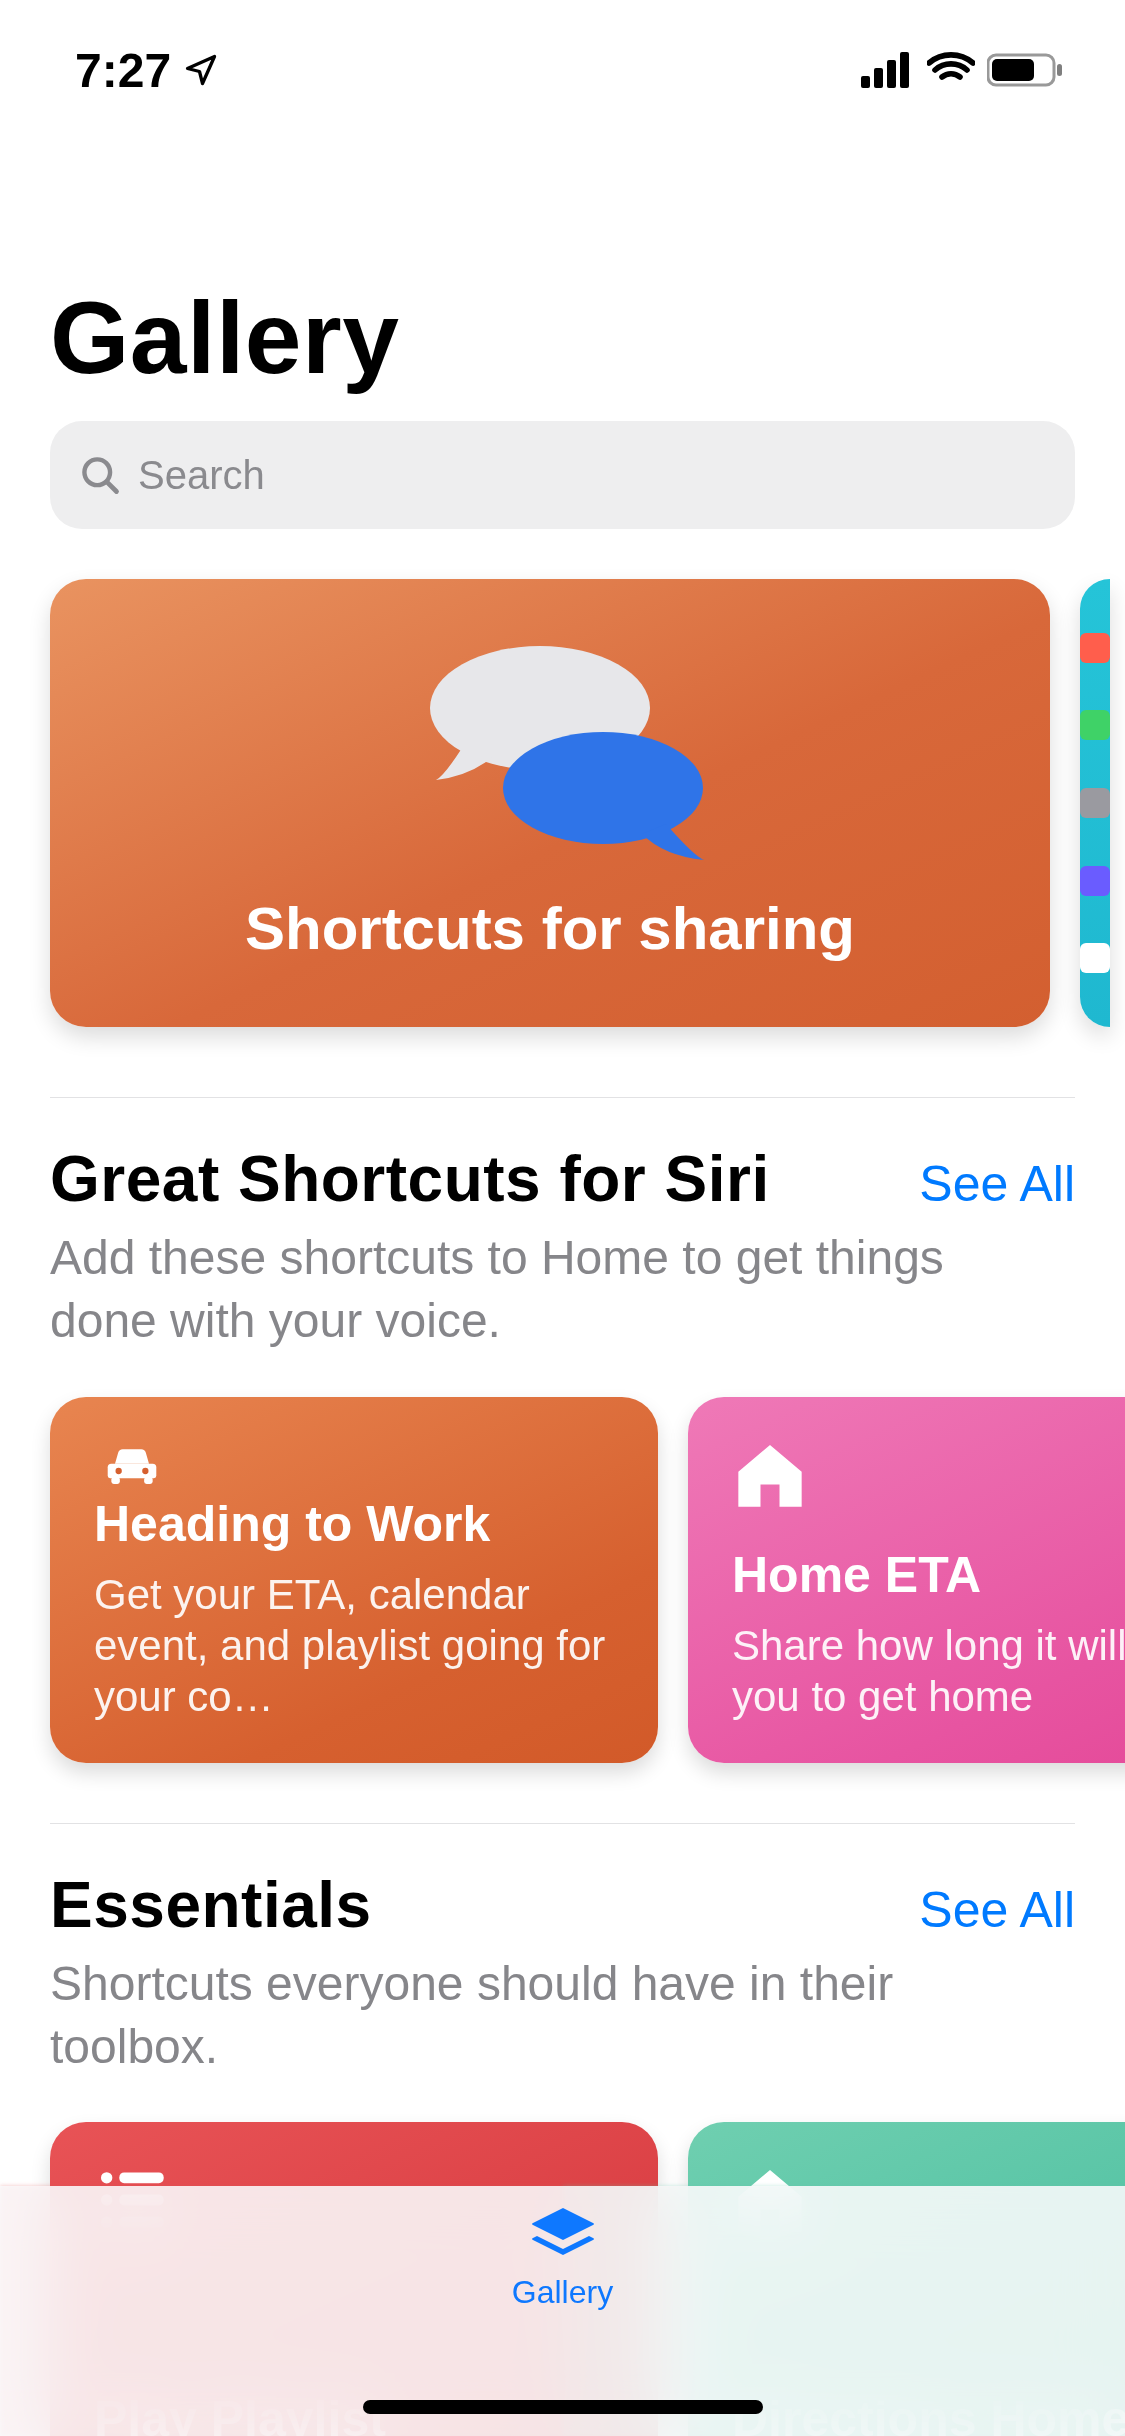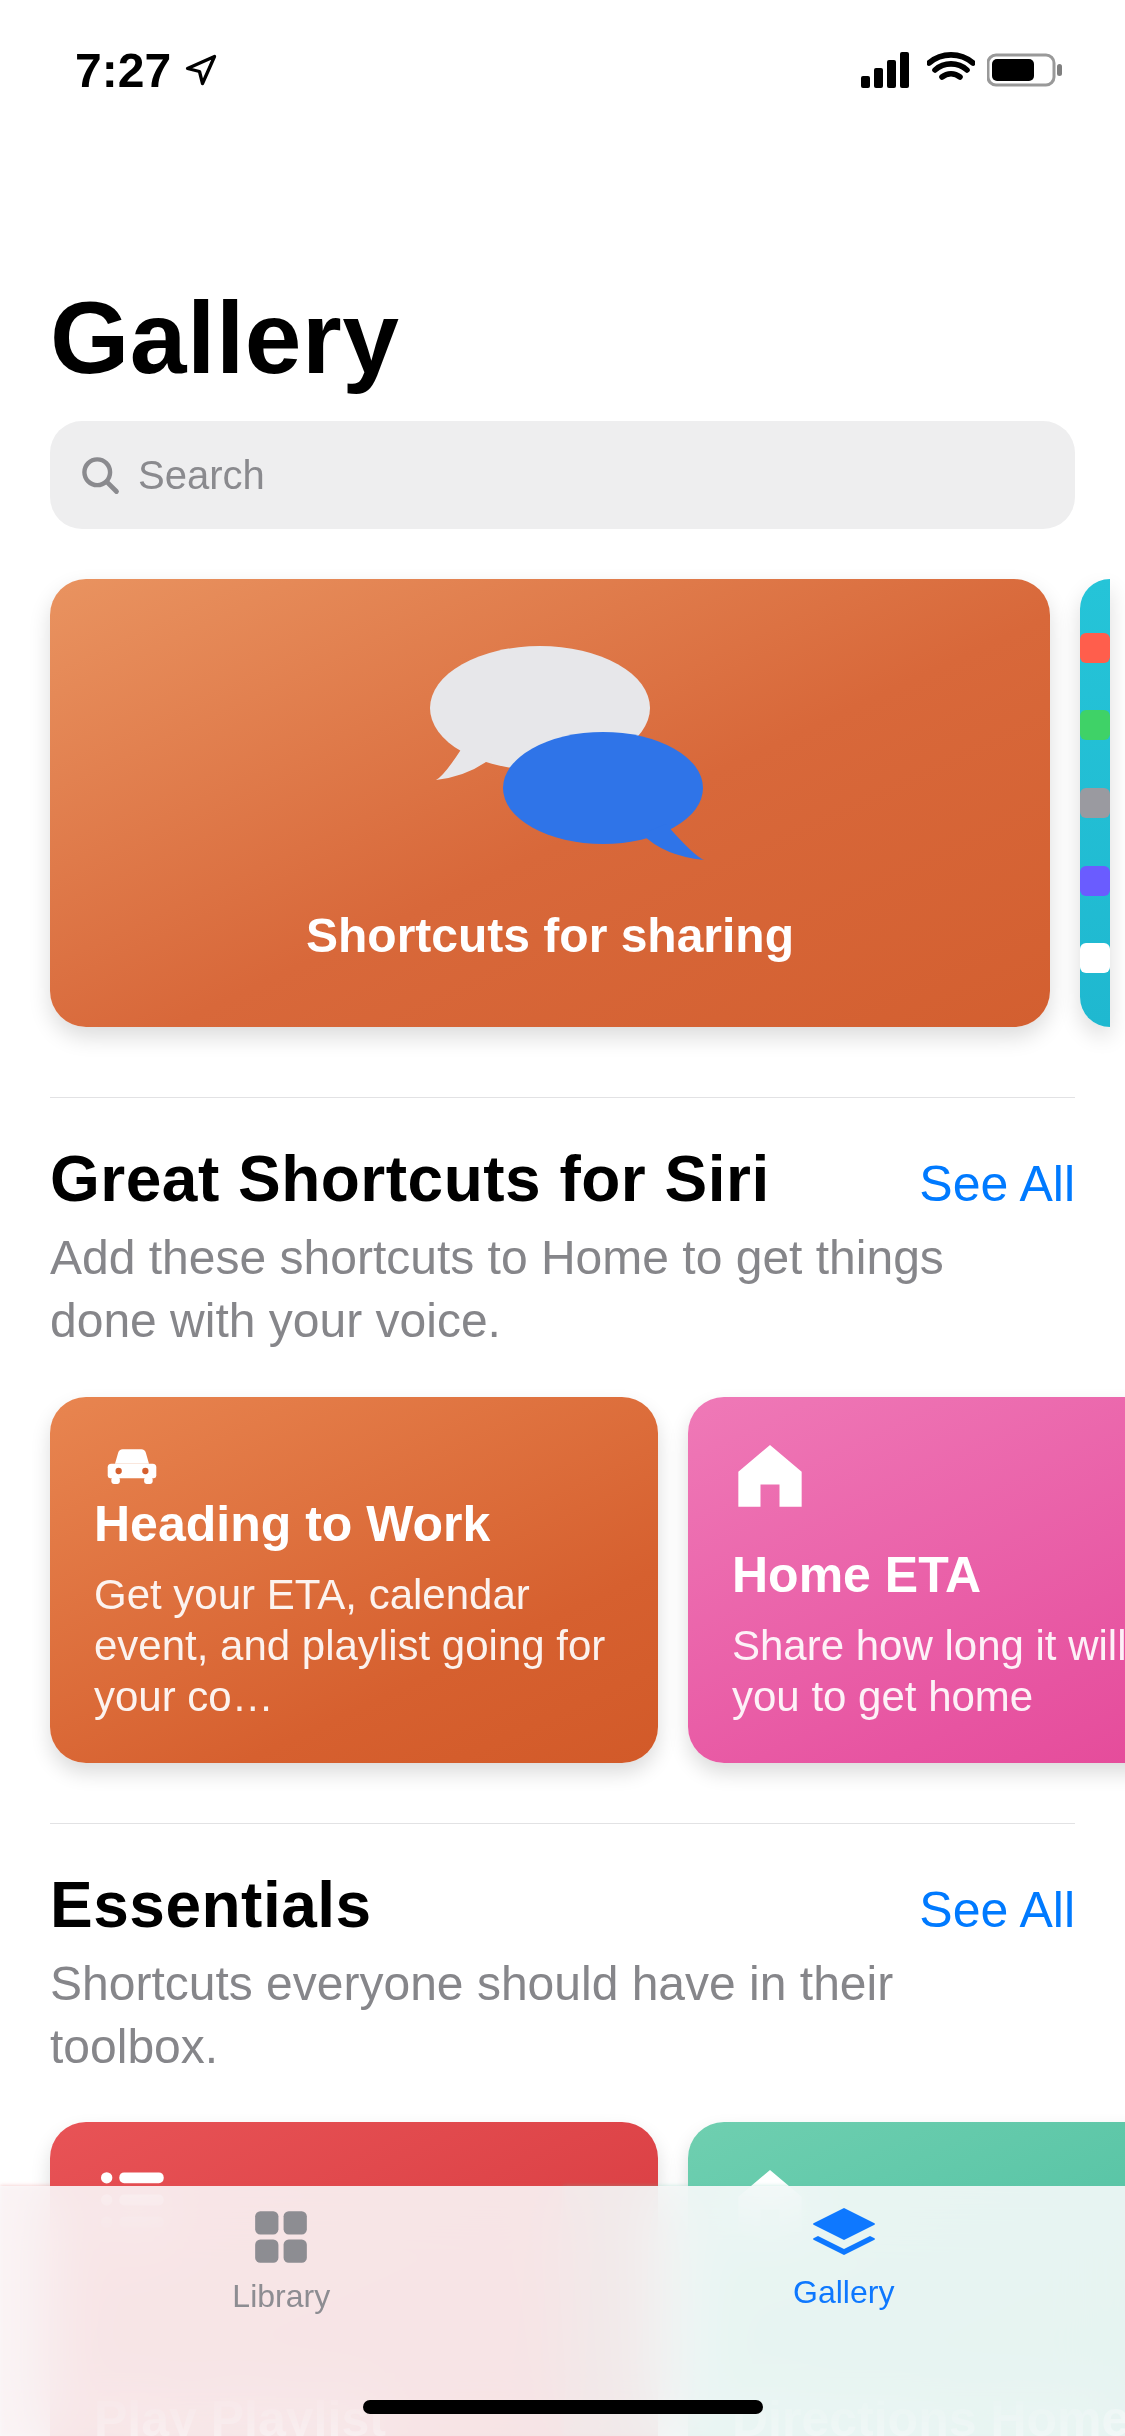--- a/index.html
+++ b/index.html
@@ -79,21 +79,21 @@
   align-items: center;
   justify-content: center;
   box-shadow: 0 10px 22px rgba(0,0,0,0.14);
   overflow: hidden;
 }
 .featured-card.orange {
   background: linear-gradient(155deg, #e99360 0%, #d8683a 55%, #d35f30 100%);
 }
 .featured-title {
   color: #fff;
-  font-size: 48px;
+  font-size: 60px;
   font-weight: 600;
   position: absolute;
   bottom: 64px;
   text-align: center;
   width: 100%;
 }
 .speech-bubbles { position: relative; top: -46px; width: 320px; height: 230px; }
 
 .featured-peek {
   width: 30px;
@@ -357,29 +357,20 @@
       <div style="margin-top:auto"></div>
       <div class="tile-title" style="margin-top:auto">Directions Home</div>
     </div>
   </div>
 </div>
 
 <div class="underlay-left"></div>
 <div class="underlay-right"></div>
 
 <div class="tabbar">
-  <div class="tab inactive">
-    <svg width="62" height="62" viewBox="0 0 24 24" fill="#8d8d92">
-      <rect x="2" y="2" width="9" height="9" rx="2"></rect>
-      <rect x="13" y="2" width="9" height="9" rx="2"></rect>
-      <rect x="2" y="13" width="9" height="9" rx="2"></rect>
-      <rect x="13" y="13" width="9" height="9" rx="2"></rect>
-    </svg>
-    <span class="tab-label">Library</span>
-  </div>
   <div class="tab active">
     <svg width="72" height="58" viewBox="0 0 72 58" fill="#0e78ff">
       <path d="M36 2 L66 17 Q68 18 66 19 L36 34 Q36 34 36 34 L6 19 Q4 18 6 17 Z"></path>
       <path d="M10 30 L36 43 L62 30 L66 32 Q68 33 66 34 L36 49 L6 34 Q4 33 6 32 Z"></path>
     </svg>
     <span class="tab-label">Gallery</span>
   </div>
 </div>
 
 <div class="home-indicator"></div>

